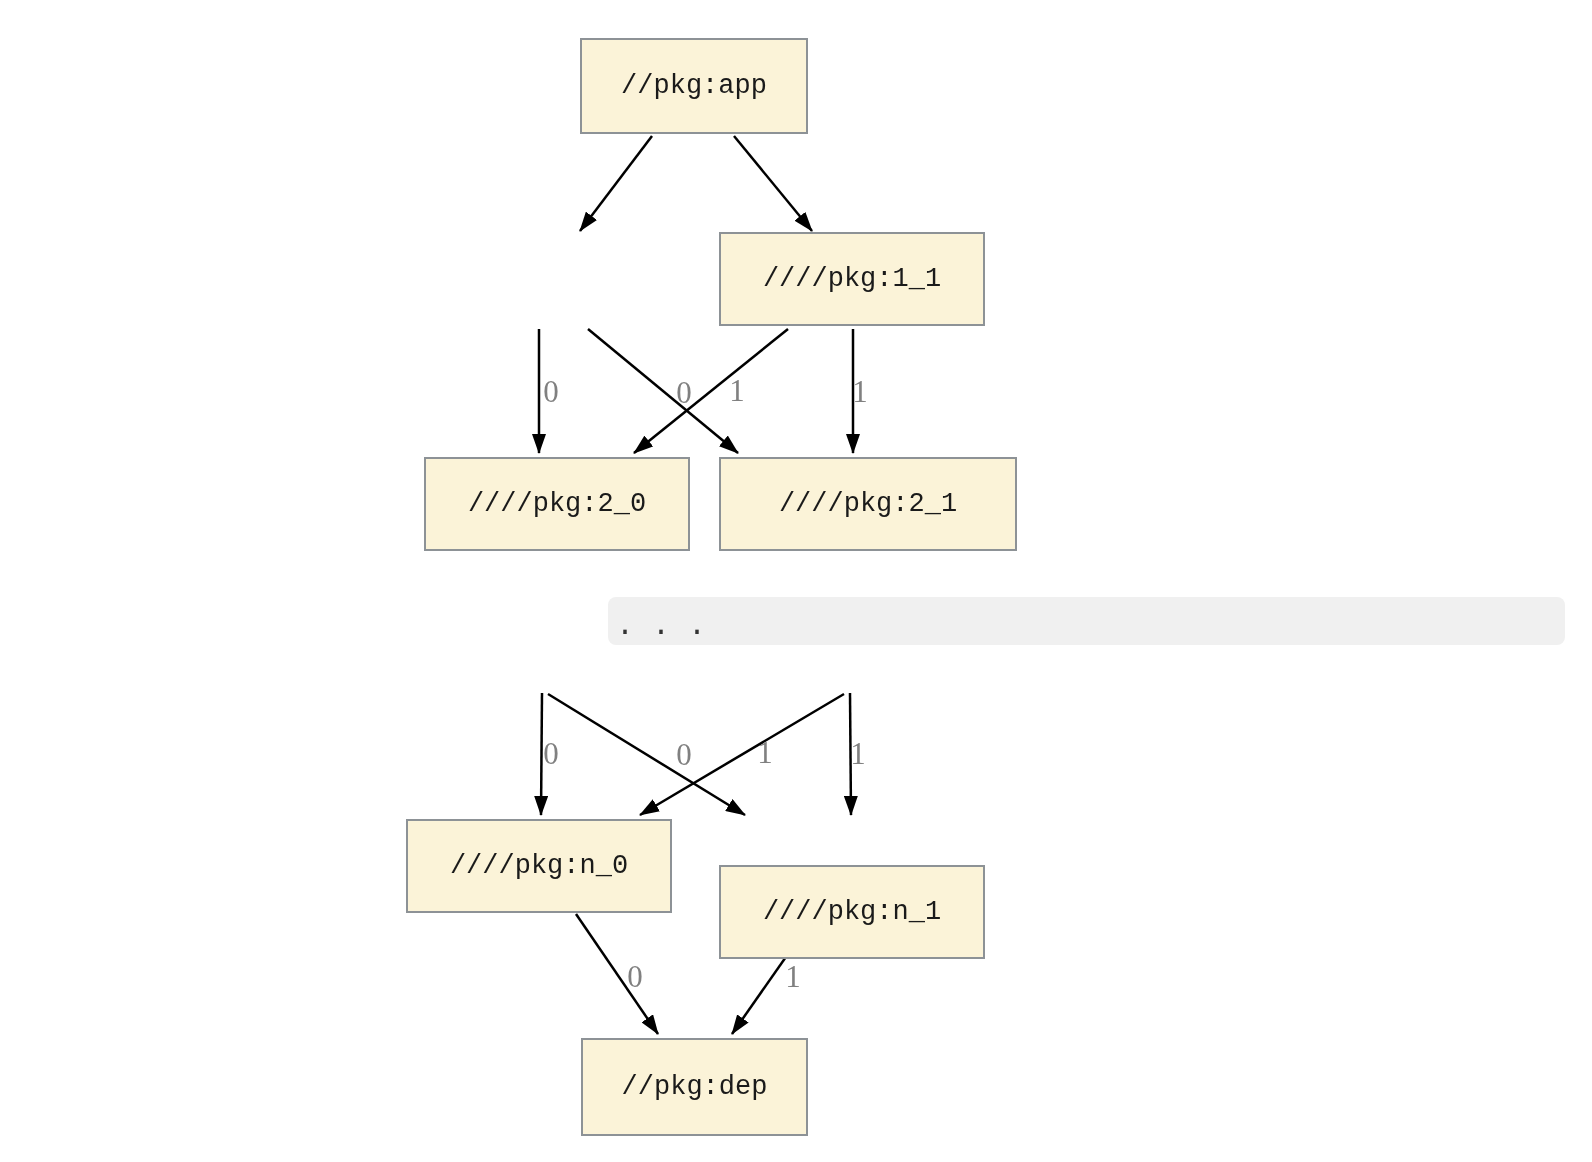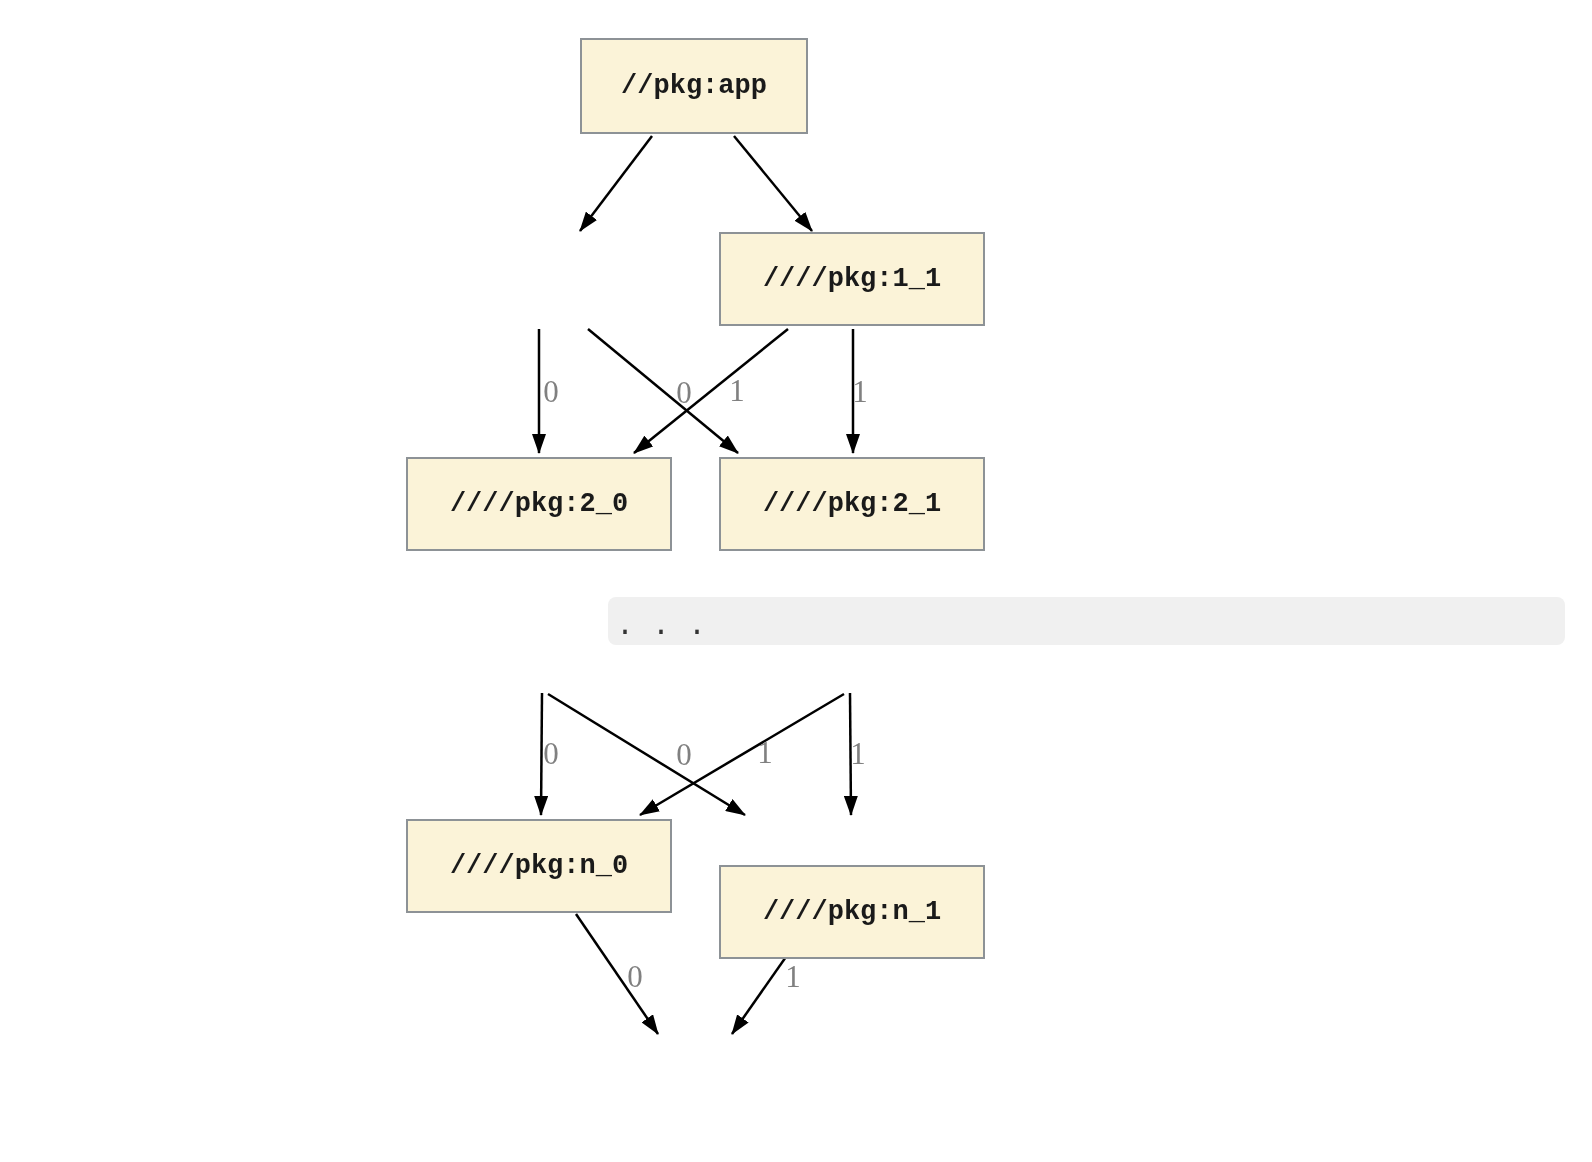--- a/index.html
+++ b/index.html
@@ -36,21 +36,21 @@
     position: absolute;
     box-sizing: border-box;
     background: var(--node-fill);
     border: 2px solid var(--node-border);
     display: flex;
     align-items: center;
     justify-content: center;
   }
   .node-label {
     font-family: "Liberation Mono", "DejaVu Sans Mono", monospace;
-    font-weight: bold;
+    font-weight: normal;
     font-size: 27px;
     color: #1a1a1a;
     white-space: pre;
   }
   .edge-label {
     position: absolute;
     transform: translate(-50%, -50%);
     font-family: "Liberation Serif", "DejaVu Serif", serif;
     font-size: 31px;
     line-height: 1;
@@ -104,40 +104,43 @@
 
   <div class="node" style="left:580px;top:38px;width:228px;height:96px">
     <span class="node-label">//pkg:app</span>
   </div>
 
 
   <div class="node" style="left:719px;top:232px;width:266px;height:94px">
     <span class="node-label">////pkg:1_1</span>
   </div>
 
-  <div class="node" style="left:406px;top:457px;width:266px;height:94px">
+  <div class="node" style="left:424px;top:457px;width:266px;height:94px">
     <span class="node-label">////pkg:2_0</span>
   </div>
 
-  <div class="node" style="left:719px;top:457px;width:266px;height:94px">
+  <div class="node" style="left:719px;top:457px;width:298px;height:94px">
     <span class="node-label">////pkg:2_1</span>
   </div>
 
   <div class="ellipsis-band">
     <span class="ellipsis-text">. . .</span>
   </div>
 
   <div class="node" style="left:406px;top:819px;width:266px;height:94px">
     <span class="node-label">////pkg:n_0</span>
   </div>
 
   <div class="node" style="left:719px;top:865px;width:266px;height:94px">
     <span class="node-label">////pkg:n_1</span>
   </div>
 
+  <div class="node" style="left:581px;top:1038px;width:227px;height:98px">
+    <span class="node-label">//pkg:dep</span>
+  </div>
 
   <span class="edge-label" style="left:551px;top:391px">0</span>
   <span class="edge-label" style="left:684px;top:392px">0</span>
   <span class="edge-label" style="left:737px;top:390px">1</span>
   <span class="edge-label" style="left:860px;top:391px">1</span>
 
   <span class="edge-label" style="left:551px;top:753px">0</span>
   <span class="edge-label" style="left:684px;top:754px">0</span>
   <span class="edge-label" style="left:765px;top:752px">1</span>
   <span class="edge-label" style="left:858px;top:753px">1</span>

